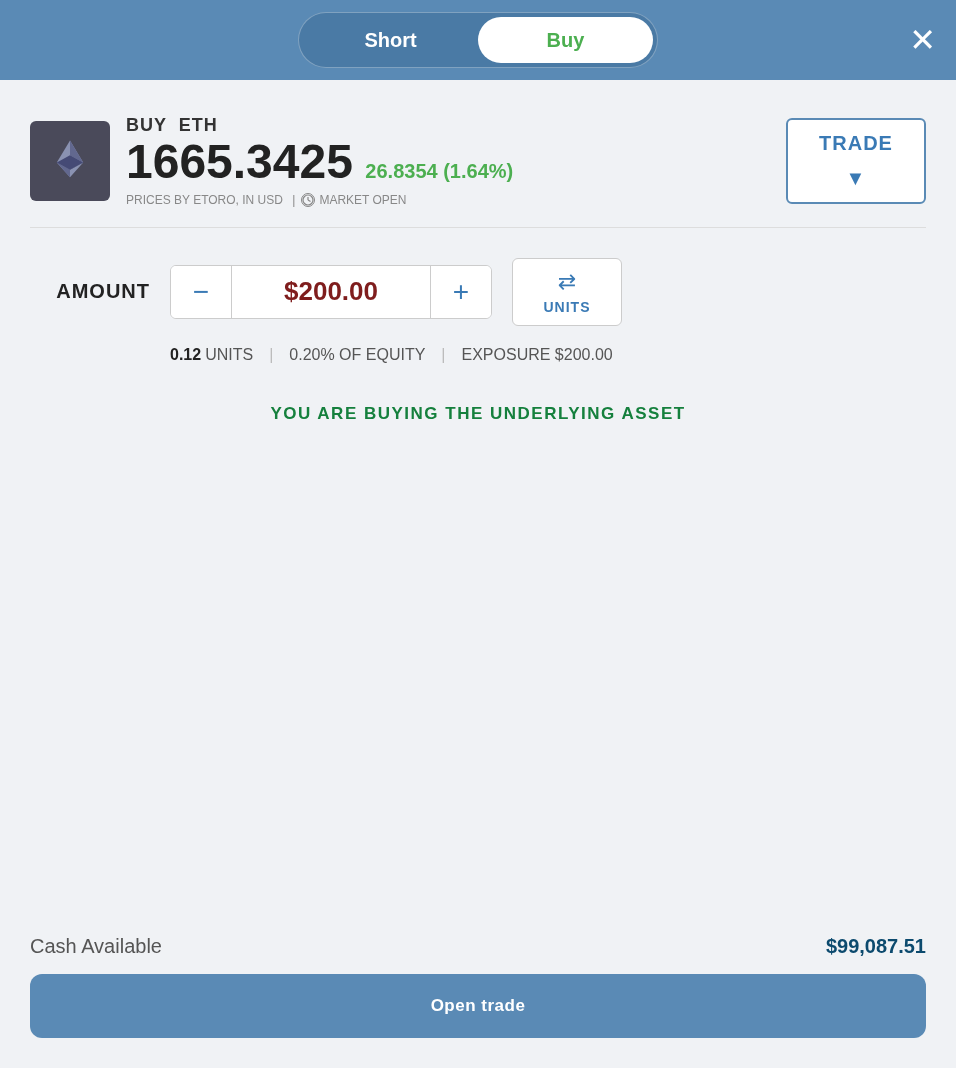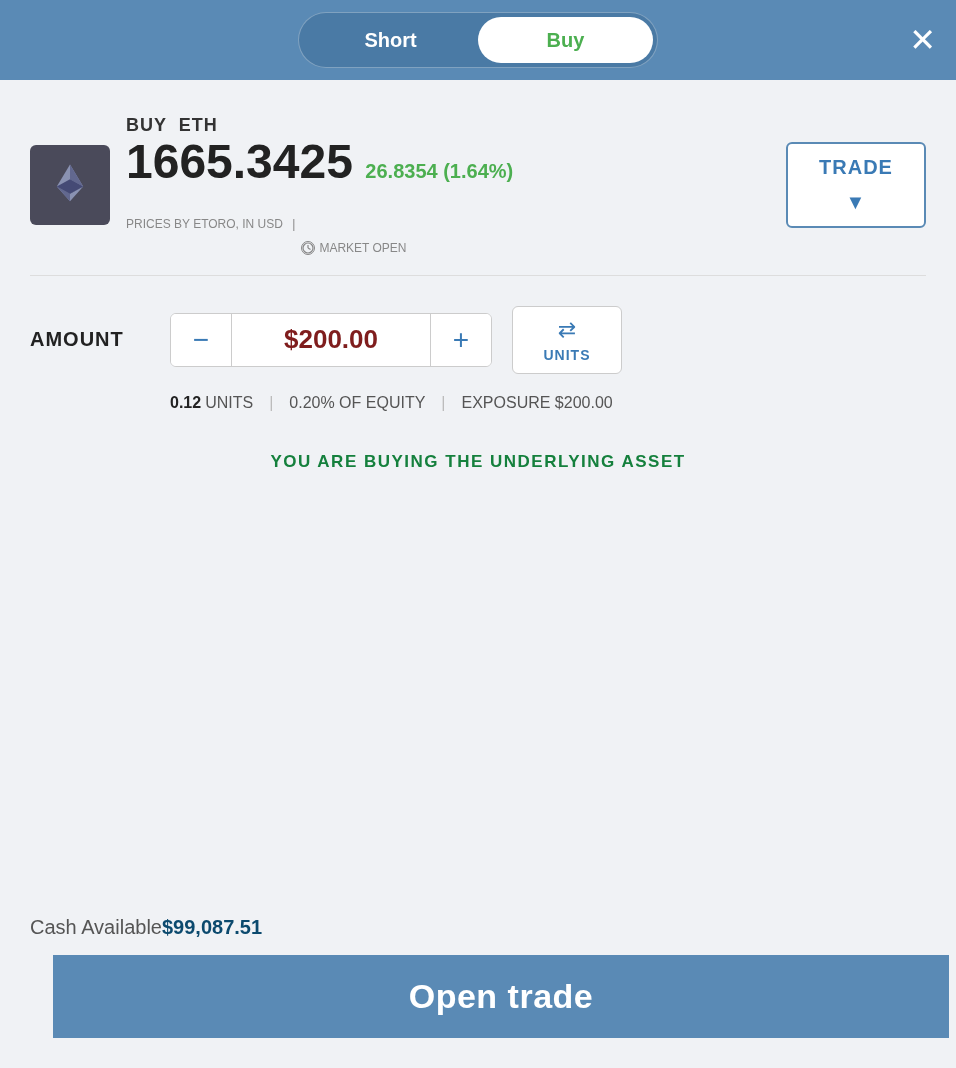--- a/index.html
+++ b/index.html
@@ -138,21 +138,20 @@
       display: flex;
       align-items: center;
       gap: 6px;
     }
 
     .market-open {
       display: flex;
       align-items: center;
       gap: 4px;
       color: #888;
-      margin-top: 48px;
     }
 
     .clock-icon {
       width: 14px;
       height: 14px;
       border: 1.5px solid #888;
       border-radius: 50%;
       display: inline-flex;
       align-items: center;
       justify-content: center;
@@ -193,20 +192,21 @@
       gap: 20px;
       margin-bottom: 20px;
     }
 
     .amount-label {
       font-size: 20px;
       font-weight: 800;
       color: #222;
       letter-spacing: 1px;
       min-width: 120px;
+      text-align: right;
     }
 
     .amount-control {
       display: flex;
       align-items: stretch;
       border: 1px solid #ccc;
       border-radius: 6px;
       overflow: hidden;
       background: white;
     }
@@ -301,44 +301,44 @@
       position: absolute;
       bottom: 0;
       left: 0;
       right: 0;
       padding: 20px 30px 30px;
       background: #f0f2f5;
     }
 
     .cash-available {
       display: flex;
-      justify-content: flex-start;
-      align-items: center;
+      justify-content: space-between;
+      align-items: center;
+      gap: 20px;
       font-size: 20px;
       color: #555;
       margin-bottom: 16px;
     }
 
     .cash-value {
       color: #0c4a6e;
       font-weight: 700;
     }
 
     .open-trade-btn {
       width: 100%;
       background: #5a8ab5;
       color: white;
       border: none;
-      border-radius: 0;
+      border-radius: 12px;
       padding: 22px;
-      font-size: 34px;
+      font-size: 17px;
       font-weight: 600;
       cursor: pointer;
       letter-spacing: 0.5px;
-      margin-left: 23px;
     }
 
     .content-area {
       position: relative;
       height: calc(1068px - 80px);
     }
   </style>
 </head>
 <body>
 

